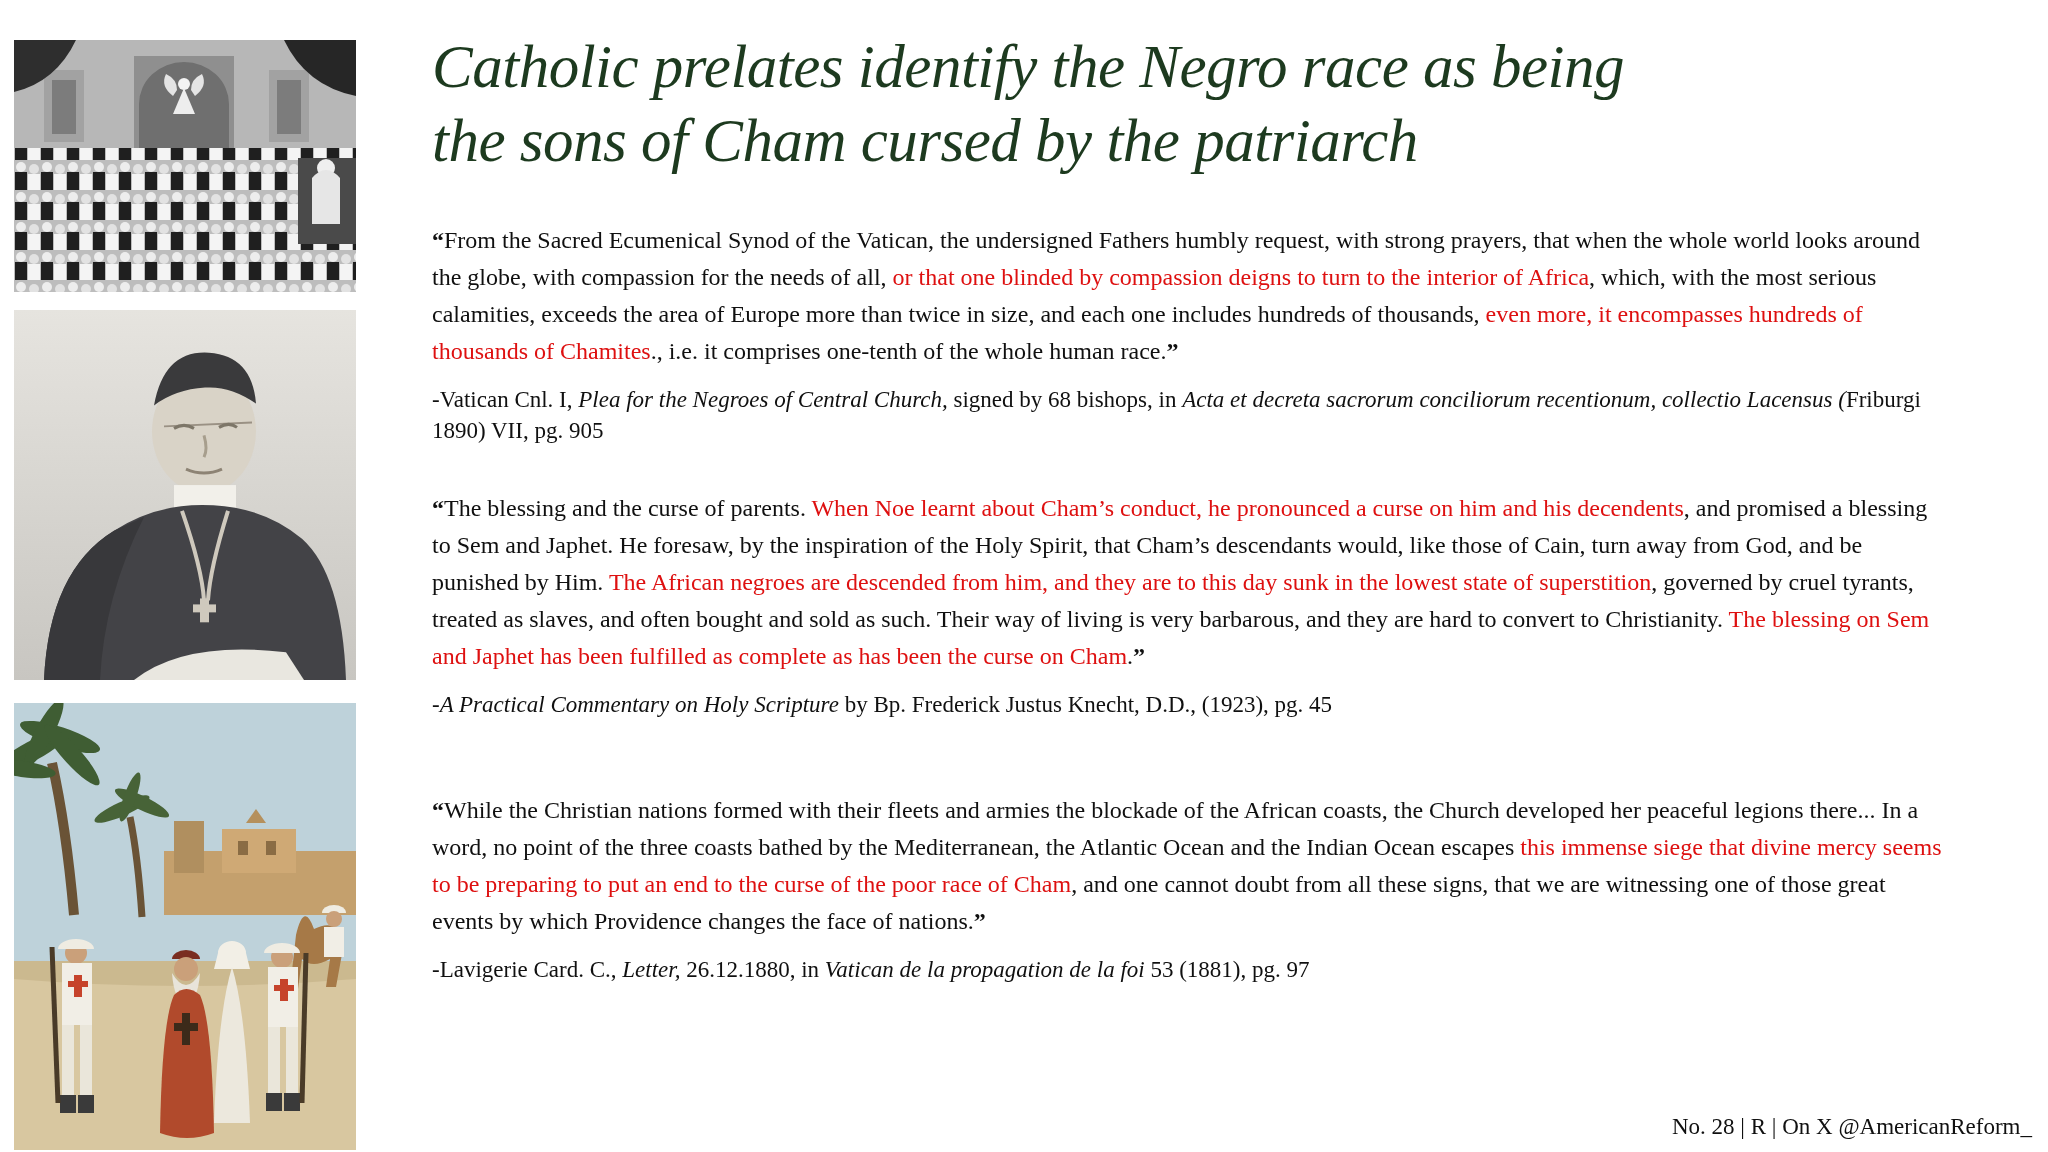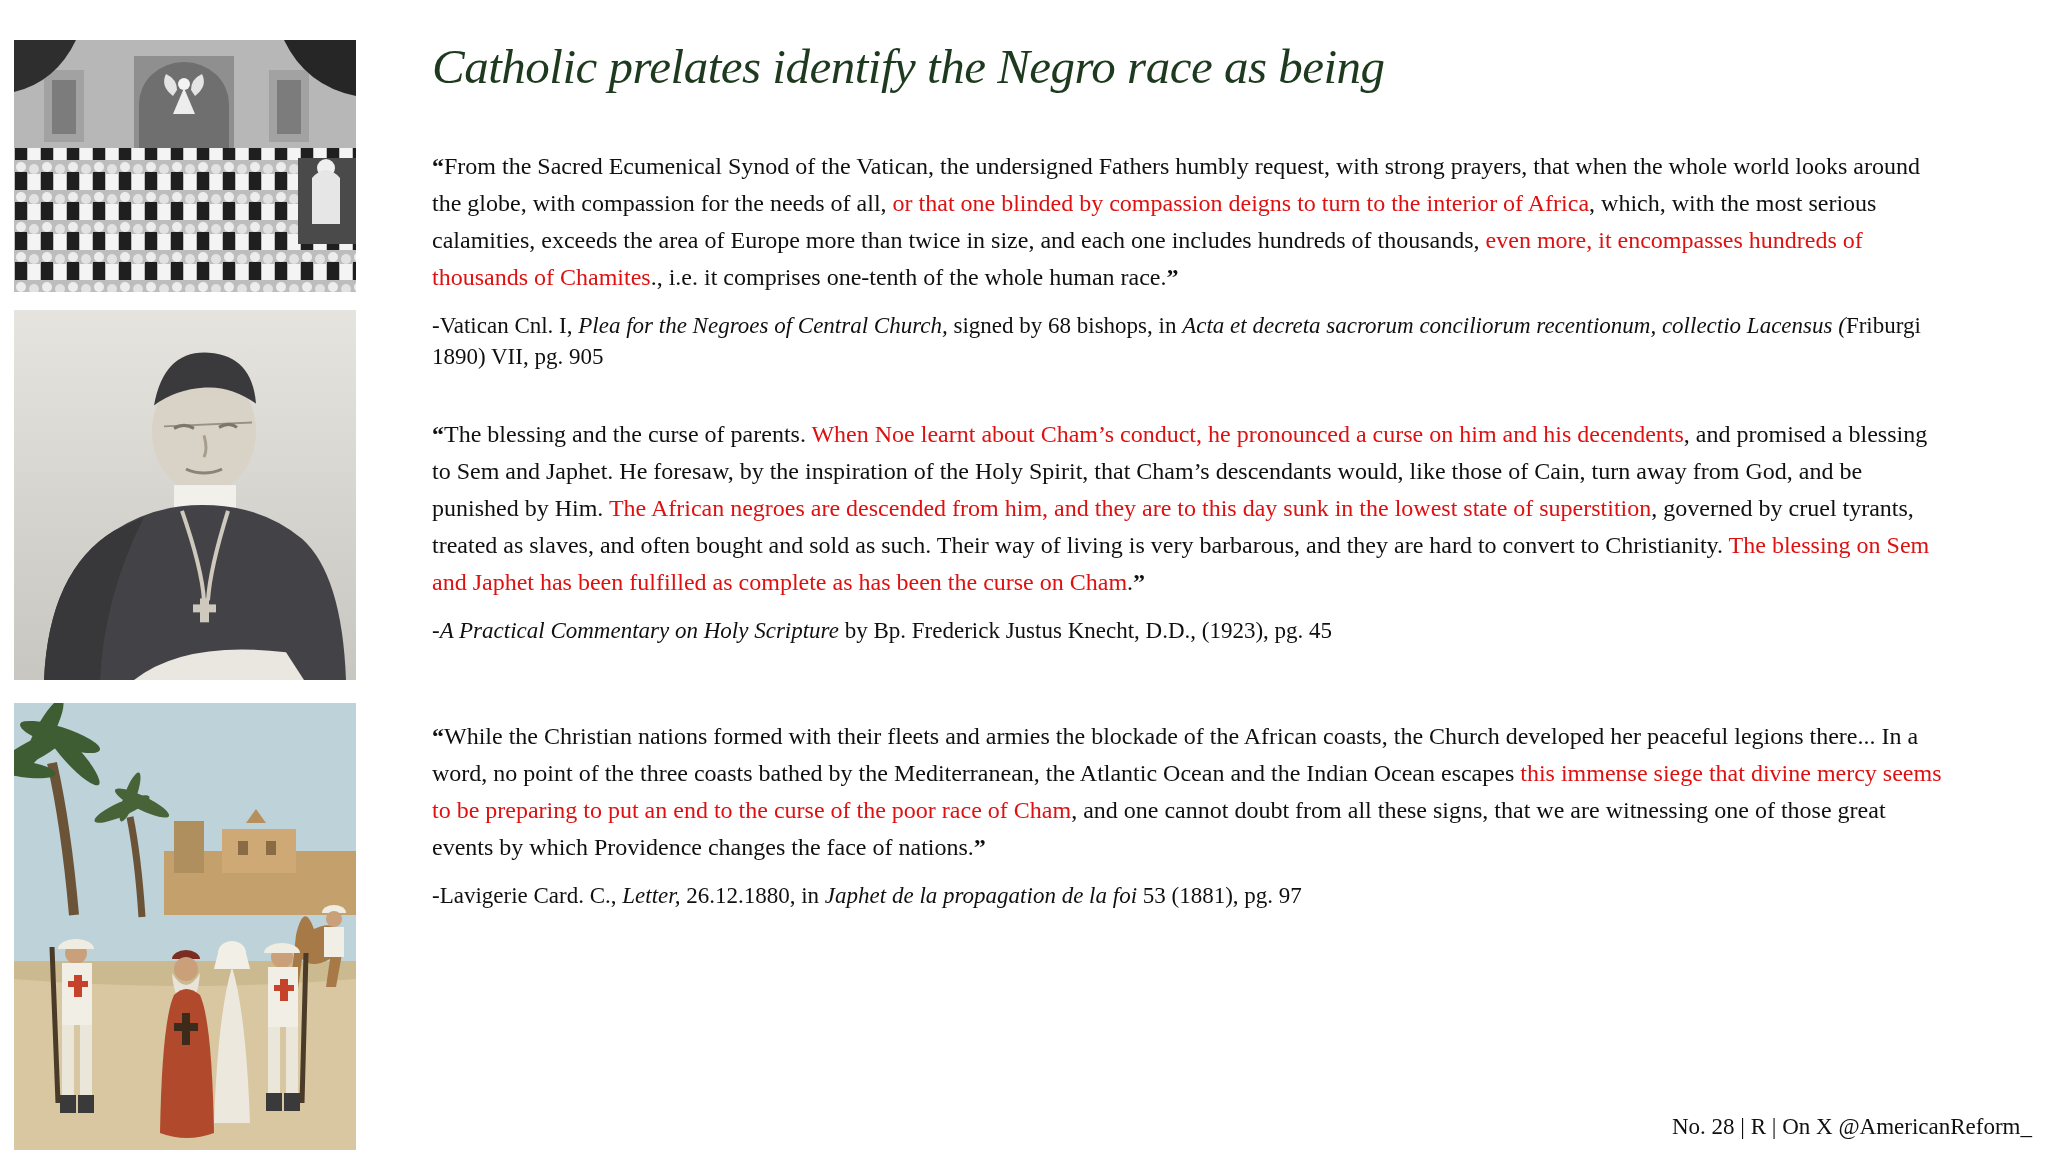--- a/index.html
+++ b/index.html
@@ -21,21 +21,21 @@
   .img2 { height: 370px; margin-bottom: 23px; }
   .img3 { height: 447px; }
   .img1 svg, .img2 svg, .img3 svg { height: 100%; }
 
   
   .content { position: absolute; left: 432px; top: 30px; width: 1516px; }
   h1.title {
     margin: 0;
     font-style: italic;
     font-weight: normal;
-    font-size: 49px;
+    font-size: 61px;
     line-height: 74px;
     letter-spacing: -0.5px;
     color: var(--title-green, #1d3a1f);
   }
   .title-line { display: block; }
 
   .quote { margin: 0; font-size: 24px; line-height: 37px; }
   .q1 { margin-top: 44px; }
   .q2 { margin-top: 44px; font-family: Liberation Serif, serif; }
   .q3 { margin-top: 72px; font-family: Liberation Serif, serif; }
@@ -185,27 +185,28 @@
           <rect x="310" y="224" width="20" height="30" fill="#f1eee6"></rect>
         </g>
       </svg>
     </figure>
 
   </div>
 
   <main class="content">
     <h1 class="title">
       <span class="title-line">Catholic prelates identify the Negro race as being</span>
+      <span class="title-line">the sons of Cham cursed by the patriarch</span>
     </h1>
 
     <p class="quote q1"><span class="qmark">“</span><span>From the Sacred Ecumenical Synod of the Vatican, the undersigned Fathers humbly request, with strong prayers, that when the whole world looks around the globe, with compassion for the needs of all, </span><span class="red">or that one blinded by compassion deigns to turn to the interior of Africa</span><span>, which, with the most serious calamities, exceeds the area of Europe more than twice in size, and each one includes hundreds of thousands, </span><span class="red">even more, it encompasses hundreds of thousands of Chamites</span><span>., i.e. it comprises one-tenth of the whole human race.</span><span class="qmark">”</span></p>
     <p class="cite c1"><span>-Vatican Cnl. I, </span><span class="it">Plea for the Negroes of Central Church,</span><span> signed by 68 bishops, in </span><span class="it">Acta et decreta sacrorum conciliorum recentionum, collectio Lacensus (</span><span>Friburgi 1890) VII, pg. 905</span></p>
 
     <p class="quote q2"><span class="qmark">“</span><span>The blessing and the curse of parents. </span><span class="red">When Noe learnt about Cham’s conduct, he pronounced a curse on him and his decendents</span><span>, and promised a blessing to Sem and Japhet. He foresaw, by the inspiration of the Holy Spirit, that Cham’s descendants would, like those of Cain, turn away from God, and be punished by Him. </span><span class="red">The African negroes are descended from him, and they are to this day sunk in the lowest state of superstition</span><span>, governed by cruel tyrants, treated as slaves, and often bought and sold as such. Their way of living is very barbarous, and they are hard to convert to Christianity. </span><span class="red">The blessing on Sem and Japhet has been fulfilled as complete as has been the curse on Cham</span><span>.</span><span class="qmark">”</span></p>
     <p class="cite c2"><span>-</span><span class="it">A Practical Commentary on Holy Scripture</span><span> by Bp. Frederick Justus Knecht, D.D., (1923), pg. 45</span></p>
 
     <p class="quote q3"><span class="qmark">“</span><span>While the Christian nations formed with their fleets and armies the blockade of the African coasts, the Church developed her peaceful legions there... In a word, no point of the three coasts bathed by the Mediterranean, the Atlantic Ocean and the Indian Ocean escapes </span><span class="red">this immense siege that divine mercy seems to be preparing to put an end to the curse of the poor race of Cham</span><span>, and one cannot doubt from all these signs, that we are witnessing one of those great events by which Providence changes the face of nations.</span><span class="qmark">”</span></p>
-    <p class="cite c3"><span>-Lavigerie Card. C., </span><span class="it">Letter,</span><span> 26.12.1880, in </span><span class="it">Japhet de la propagation de la foi</span><span> 53 (1881), pg. 97</span></p>
+    <p class="cite c3"><span>-Lavigerie Card. C., </span><span class="it">Letter,</span><span> 26.12.1880, in </span><span class="it">Vatican de la propagation de la foi</span><span> 53 (1881), pg. 97</span></p>
   </main>
 
   <div class="footer">No. 28 | R | On X @AmericanReform_</div>
 
 </div>
 
 </body></html>

